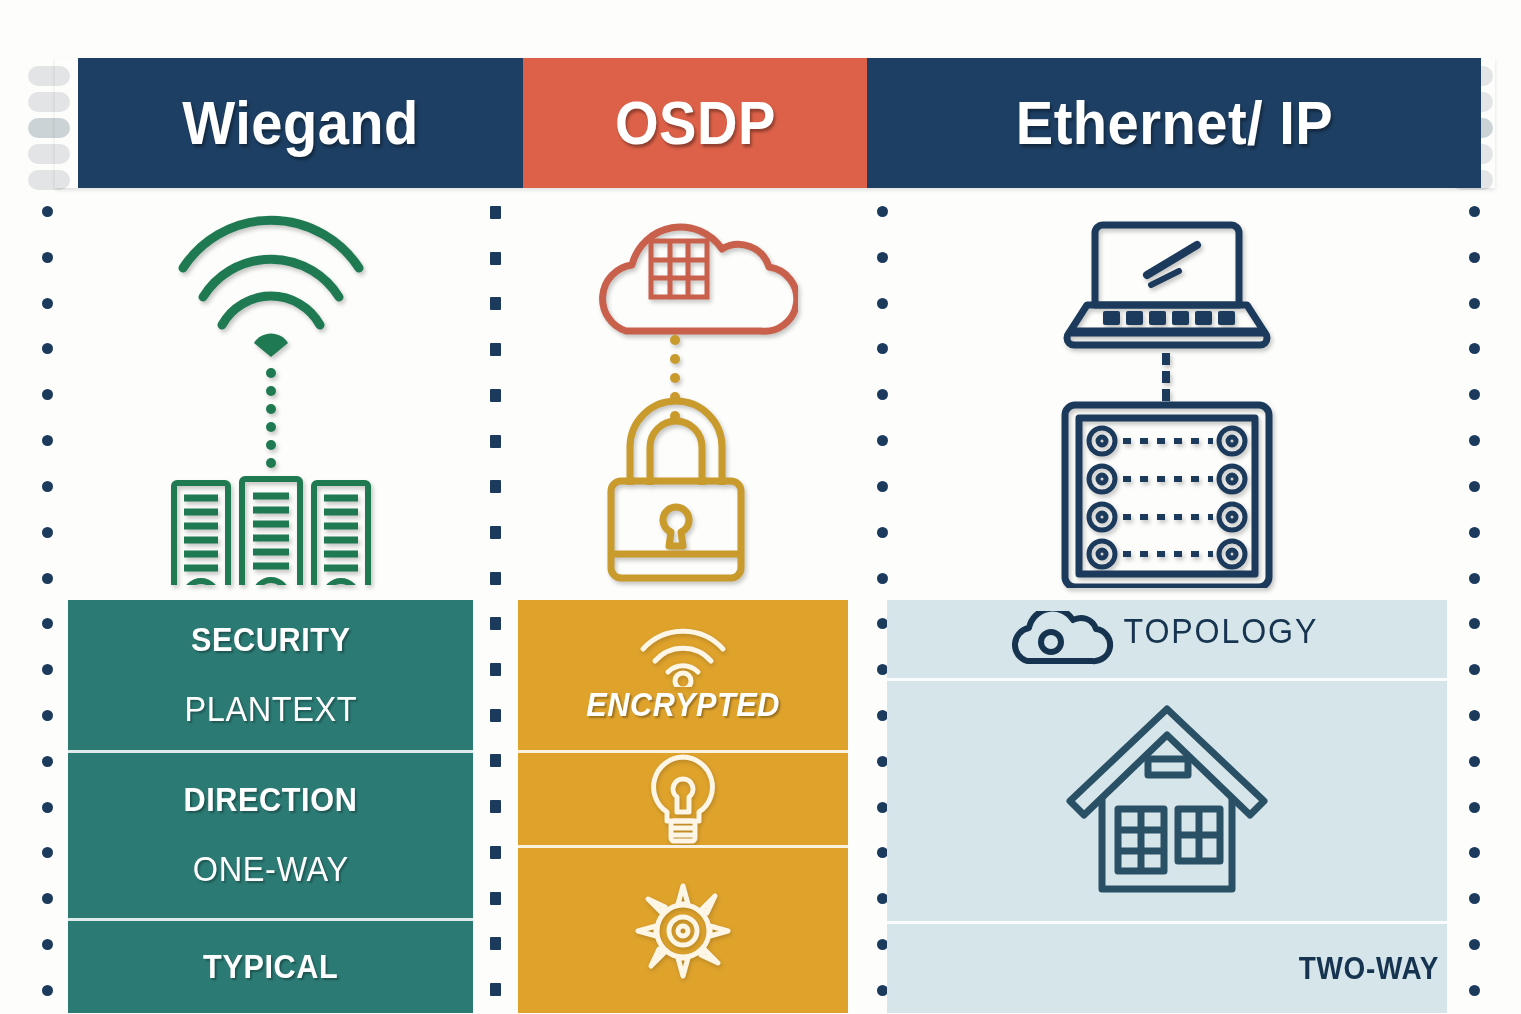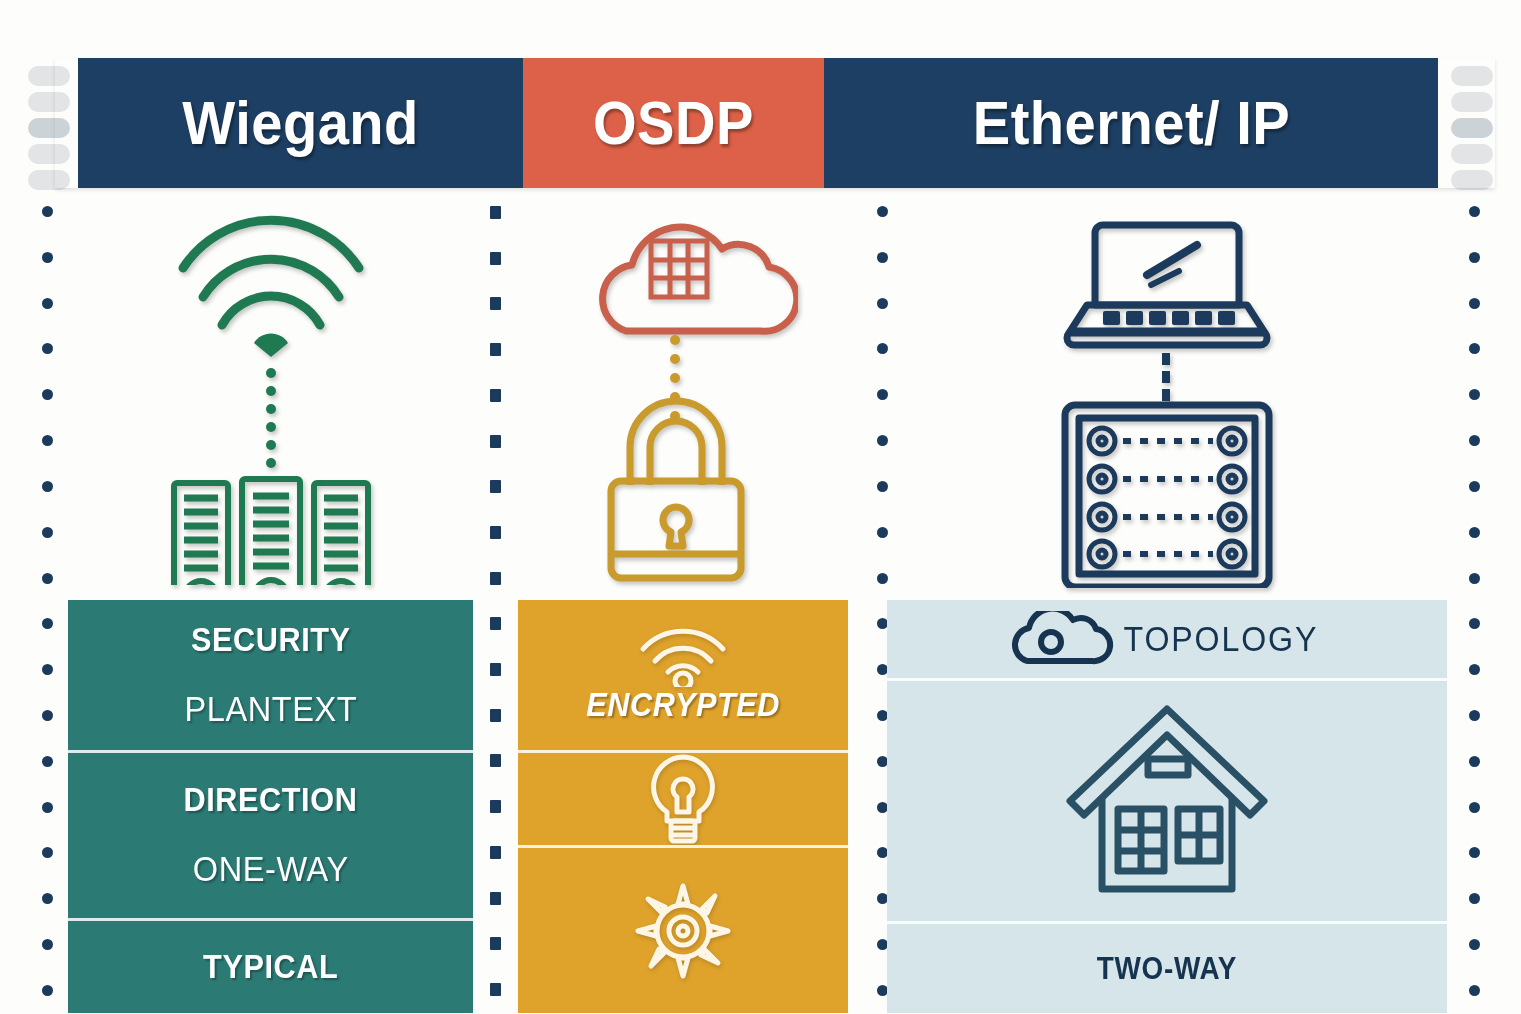--- a/index.html
+++ b/index.html
@@ -44,21 +44,21 @@
   .header{position:absolute;left:55px;top:58px;width:1417px;height:130px;display:flex;
           box-shadow:0 2px 4px rgba(0,0,0,.12);padding-left:23px;}
   .hcell{display:flex;align-items:center;justify-content:center;}
   .hcell span{
     color:#ffffff;font-weight:bold;font-size:61px;letter-spacing:.5px;
     text-shadow:2px 3px 3px rgba(0,0,0,.35);
     font-family:"Liberation Sans", sans-serif;
     transform:scaleX(.92);
   }
   .h1{width:445px;background:#1d3f63;}
-  .h2{width:301px;background:#dd6148;}
+  .h2{width:344px;background:#dd6148;}
   .h3{width:614px;background:#1d3f63;text-align:right;}
 
   
   .col{position:absolute;}
   .c1{left:68px;top:200px;width:405px;}
   .c2{left:518px;top:200px;width:330px;font-style:italic;}
   .c3{left:887px;top:200px;width:560px;}
 
   .icon-area{height:400px;display:flex;flex-direction:column;align-items:center;justify-content:center;}
 
@@ -69,41 +69,41 @@
 
   .c1 .rows .row{background:#2b7a74;gap:30px;}
   .c2 .rows .row{background:#dfa32c;}
   .c3 .rows .row{background:#d6e5ea;}
 
   .r-a{height:150px;}
   .r-b{height:92px;}
   .r-c{height:165px;}
 
   .c2 .r-a{height:150px;} .c2 .r-b{height:92px;} .c2 .r-c{height:165px;}
-  .c3 .r-a{height:78px;}  .c3 .r-b{height:240px;} .c3 .r-c{height:89px;}
+  .c3 .r-a{height:78px;}  .c3 .r-b{height:240px;} .c3 .r-c{height:89px;align-items:flex-end;}
 
   .lbl-bold{
     color:#fff;font-weight:bold;font-size:33px;letter-spacing:.6px;
     text-shadow:2px 2px 2px rgba(0,0,0,.3);line-height:1.12;
     transform:scaleX(.93);
   }
   .lbl-light{
     color:#fff;font-weight:normal;font-size:35px;letter-spacing:.6px;
     text-shadow:2px 2px 2px rgba(0,0,0,.28);line-height:1.12;
     transform:scaleX(.93);
   }
   .lbl-dark{
     color:#16344f;font-weight:bold;font-size:31px;letter-spacing:.8px;
     transform:scaleX(.9);
   }
   .lbl-topo{
     color:#16344f;font-weight:normal;font-size:35px;letter-spacing:2px;
     transform:scaleX(.92);
   }
-  .topo-wrap{display:flex;align-items:center;}
+  .topo-wrap{display:flex;align-items:flex-start;}
 
   .shadowed{filter:drop-shadow(2px 3px 2px rgba(0,0,0,.22));}
   .soft{filter:drop-shadow(1px 2px 2px rgba(0,0,0,.18));}
 </style>
 </head>
 <body>
 
 <div id="stage">
 
   <div class="rings left">

